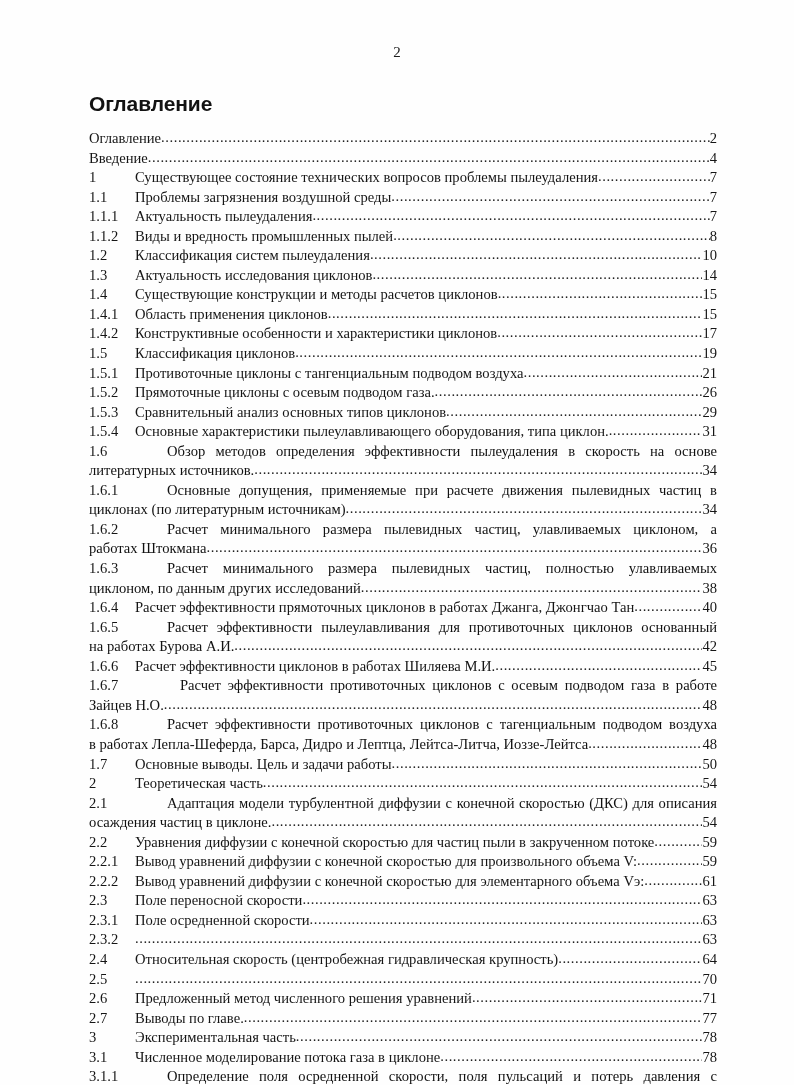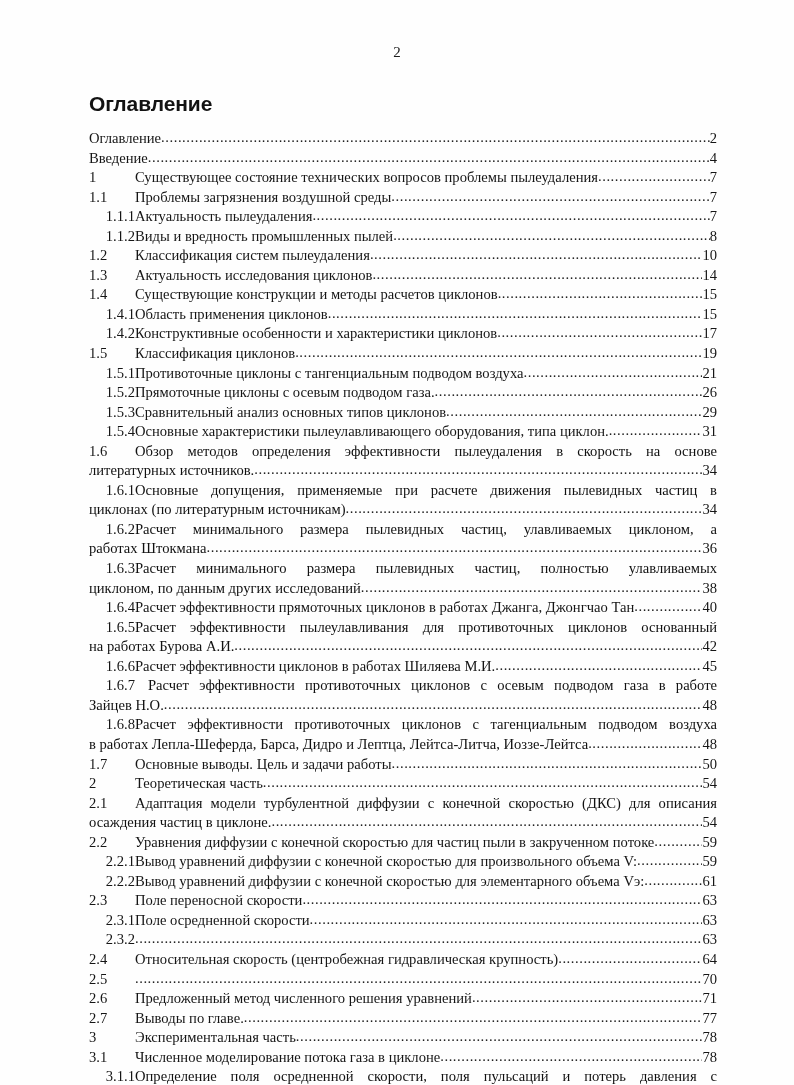--- a/index.html
+++ b/index.html
@@ -55,21 +55,21 @@
     box-sizing: border-box;
   }
   .num {
     flex: 0 0 auto;
     white-space: nowrap;
     color: #151515;
   }
   
   .lvl0 .num { width: 0px; }
   .lvl1 .num { width: 46px; }
-  .lvl2 .num { width: 46px; text-align: right; }
+  .lvl2 .num { width: 46px; }
 
   .text {
     flex: 0 1 auto;
     white-space: nowrap;
     color: #151515;
   }
   .leader {
     flex: 1 1 auto;
     min-width: 4px;
     overflow: hidden;
@@ -105,20 +105,21 @@
     width: 100%;
   }
   .entry.wrap .tail .text2 {
     flex: 0 1 auto;
     white-space: nowrap;
   }
   .firstline {
     display: flex;
     width: 100%;
     align-items: baseline;
+    gap: 32px;
   }
   .justline {
     display: block;
     text-align: justify;
     text-align-last: justify;
     white-space: normal;
   }
 </style>
 </head>
 <body>

